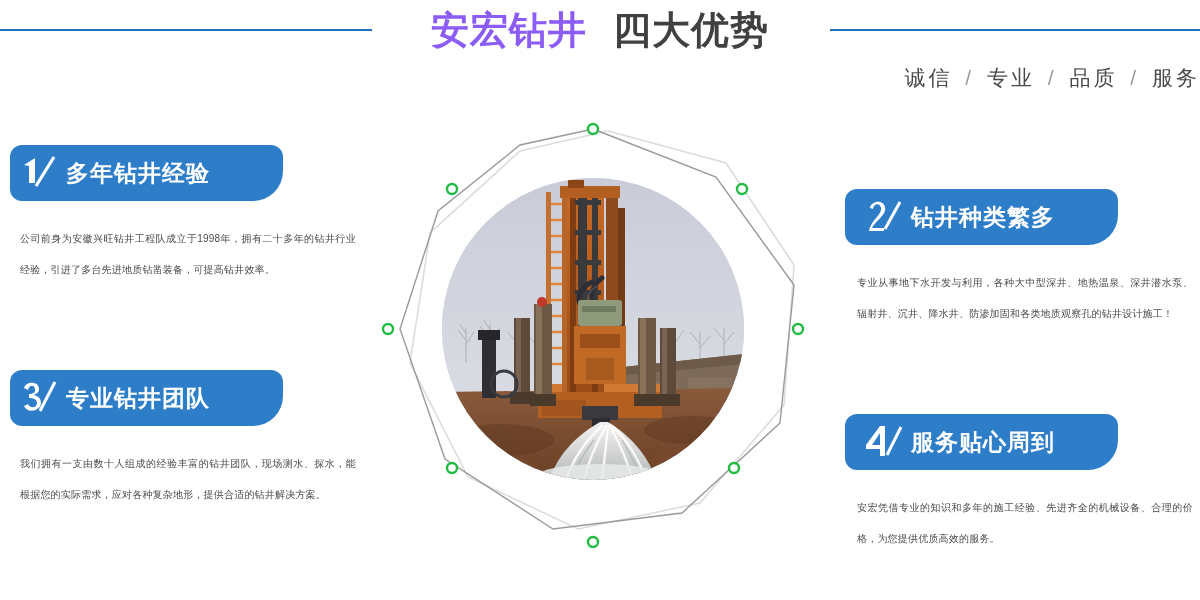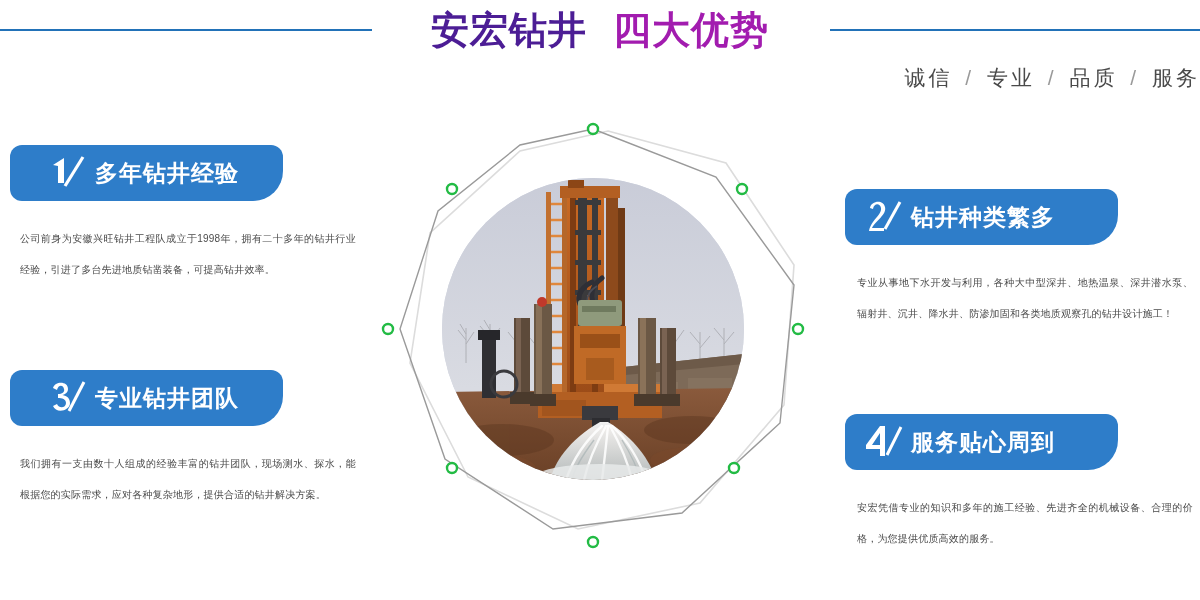--- a/index.html
+++ b/index.html
@@ -13,41 +13,41 @@
   
   .header{position:absolute;left:0;top:0;width:1200px;height:110px;}
   .rule{position:absolute;top:29px;height:0;border-top:2px solid #2272b8;}
   .rule.left{left:0;width:372px;}
   .rule.right{left:830px;width:370px;}
   .title{
     position:absolute;left:0;top:6px;width:1200px;text-align:center;
     font-size:38px;font-weight:700;letter-spacing:1px;line-height:48px;
     white-space:nowrap;
   }
-  .title .t-dark{color:#4c1d95;}
+  .title .t-dark{color:#8b5cf6;}
   .title .t-gap{display:inline-block;width:26px;}
-  .title .t-blue{color:#a21caf;}
+  .title .t-blue{color:#404040;}
   .subtitle{
     position:absolute;left:0;top:64px;width:1200px;text-align:right;
     font-size:21px;color:#4a4a4a;letter-spacing:3px;white-space:nowrap;
   }
   .subtitle .sep{color:#9a9a9a;margin:0 4px;}
 
   
   .card{position:absolute;width:360px;}
   .card.c1{left:10px;top:145px;}
   .card.c2{left:845px;top:145px;}
   .card.c3{left:10px;top:370px;}
   .card.c4{left:845px;top:370px;}
 
   .pill{
     position:relative;height:56px;width:273px;
     background:#2e7dc9;border-radius:12px 12px 30px 12px;
     display:flex;align-items:center;box-sizing:border-box;
-    padding-left:37px;
+    padding-left:8px;
   }
   .card.c2 .pill,.card.c4 .pill{padding-left:18px;margin-top:44px;}
   .num{
     width:46px;height:40px;flex:0 0 auto;position:relative;
     display:flex;align-items:center;justify-content:center;
   }
   .num svg{display:block;}
   .pill-label{
     color:#ffffff;font-size:23px;font-weight:700;letter-spacing:1px;
     white-space:nowrap;margin-left:2px;

